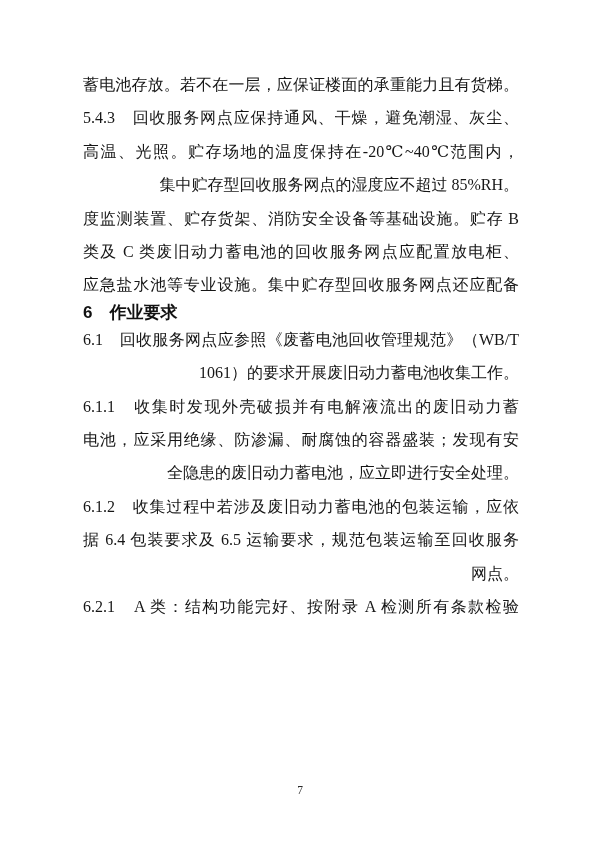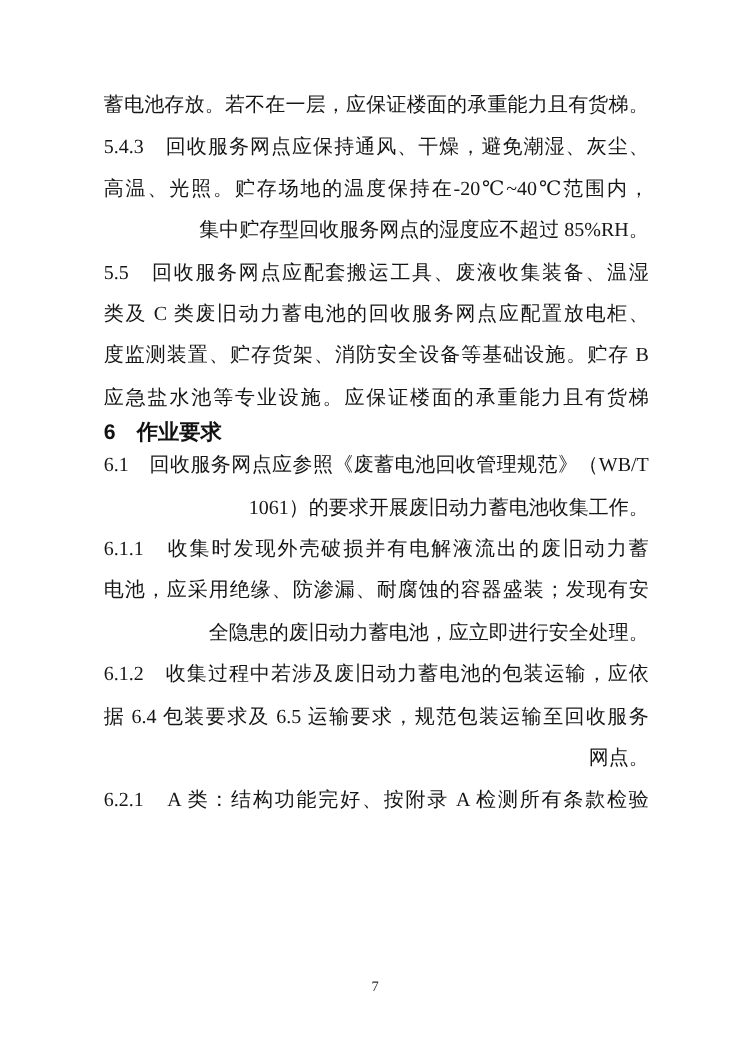--- a/index.html
+++ b/index.html
@@ -52,24 +52,23 @@
   <div class="body-text">
       <div class="para">
         <div class="line j">蓄电池存放。若不在一层，应保证楼面的承重能力且有货梯。</div>
       </div>
       <div class="para">
         <div class="line j">5.4.3　回收服务网点应保持通风、干燥，避免潮湿、灰尘、</div>
         <div class="line j">高温、光照。贮存场地的温度保持在-20℃~40℃范围内，</div>
         <div class="line l">集中贮存型回收服务网点的湿度应不超过 85%RH。</div>
       </div>
       <div class="para">
-        <div class="line j">5.5　回收服务网点应配套搬运工具、废液收集装备、温湿</div>
+        <div class="line j">度监测装置、贮存货架、消防安全设备等基础设施。贮存 B</div>
         <div class="line j">类及 C 类废旧动力蓄电池的回收服务网点应配置放电柜、</div>
-        <div class="line j">度监测装置、贮存货架、消防安全设备等基础设施。贮存 B</div>
-        <div class="line j">应急盐水池等专业设施。应保证楼面的承重能力且有货梯</div>
+        <div class="line j">应急盐水池等专业设施。集中贮存型回收服务网点还应配备</div>
       </div>
       <div class="para heading">
         <div class="line l">6　作业要求</div>
       </div>
       <div class="para">
         <div class="line j">6.1　回收服务网点应参照《废蓄电池回收管理规范》（WB/T</div>
         <div class="line l">1061）的要求开展废旧动力蓄电池收集工作。</div>
       </div>
       <div class="para">
         <div class="line j">6.1.1　收集时发现外壳破损并有电解液流出的废旧动力蓄</div>

